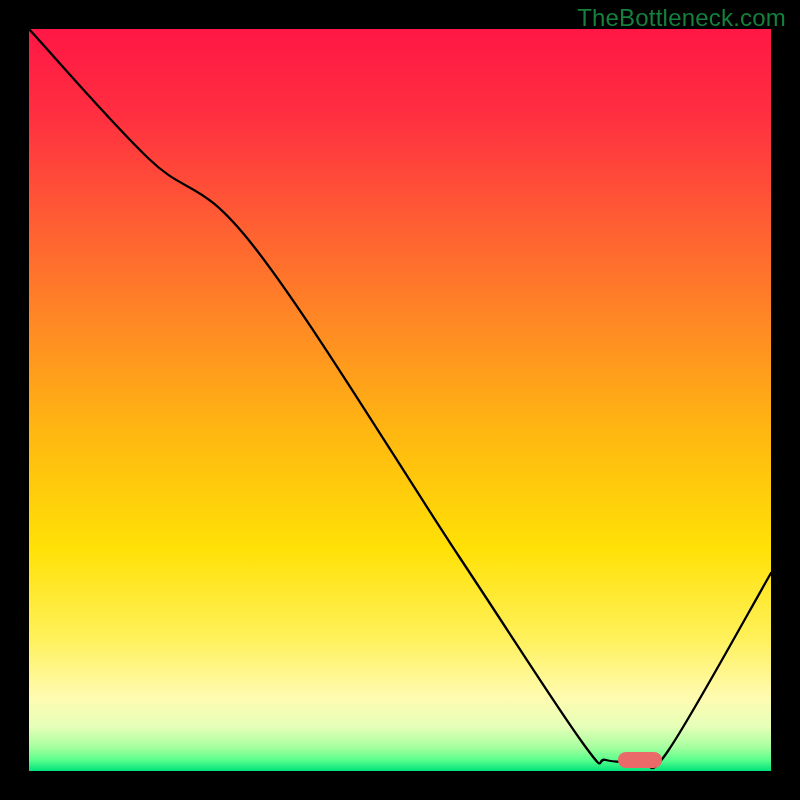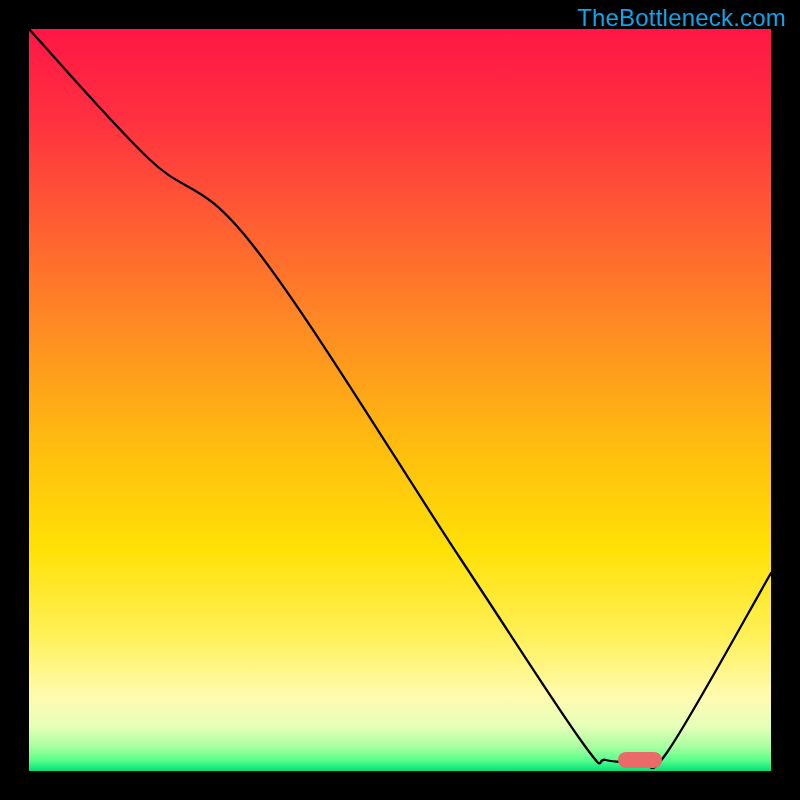--- a/index.html
+++ b/index.html
@@ -16,21 +16,21 @@
     height: 800px;
     background: #000;
   }
   .watermark {
     position: absolute;
     top: 4px;
     right: 14px;
     font-family: Arial, Helvetica, sans-serif;
     font-size: 24px;
     font-weight: 400;
-    color: #0ea5e9;
+    color: #15803d;
     letter-spacing: 0.2px;
   }
   svg.plot {
     position: absolute;
     left: 29px;
     top: 29px;
     width: 742px;
     height: 742px;
   }
   .marker {

